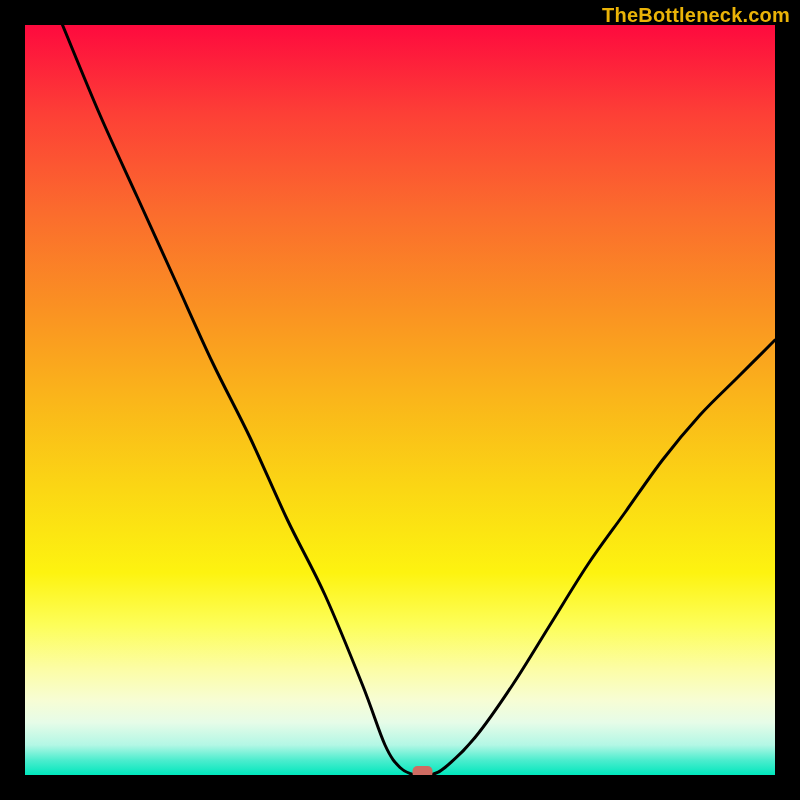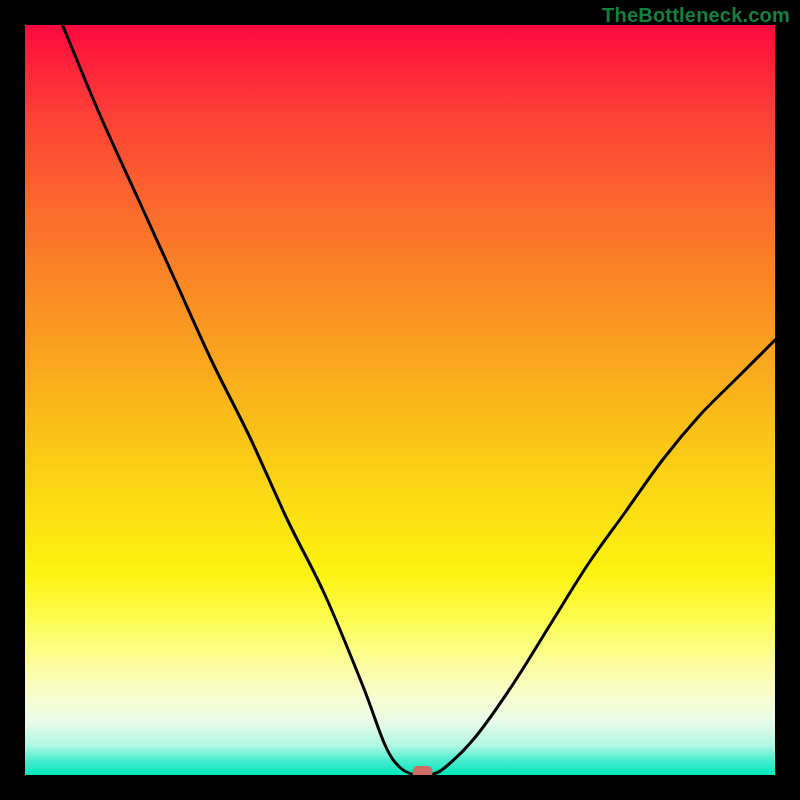--- a/index.html
+++ b/index.html
@@ -14,21 +14,21 @@
   .frame {
     position: relative;
     width: 800px;
     height: 800px;
     background: #000;
   }
   .attribution {
     position: absolute;
     top: 4px;
     right: 10px;
-    color: #15803d;
+    color: #eab308;
     font-size: 20px;
     font-weight: bold;
     letter-spacing: 0.2px;
     z-index: 5;
   }
   .plot-area {
     position: absolute;
     left: 25px;
     top: 25px;
     width: 750px;

